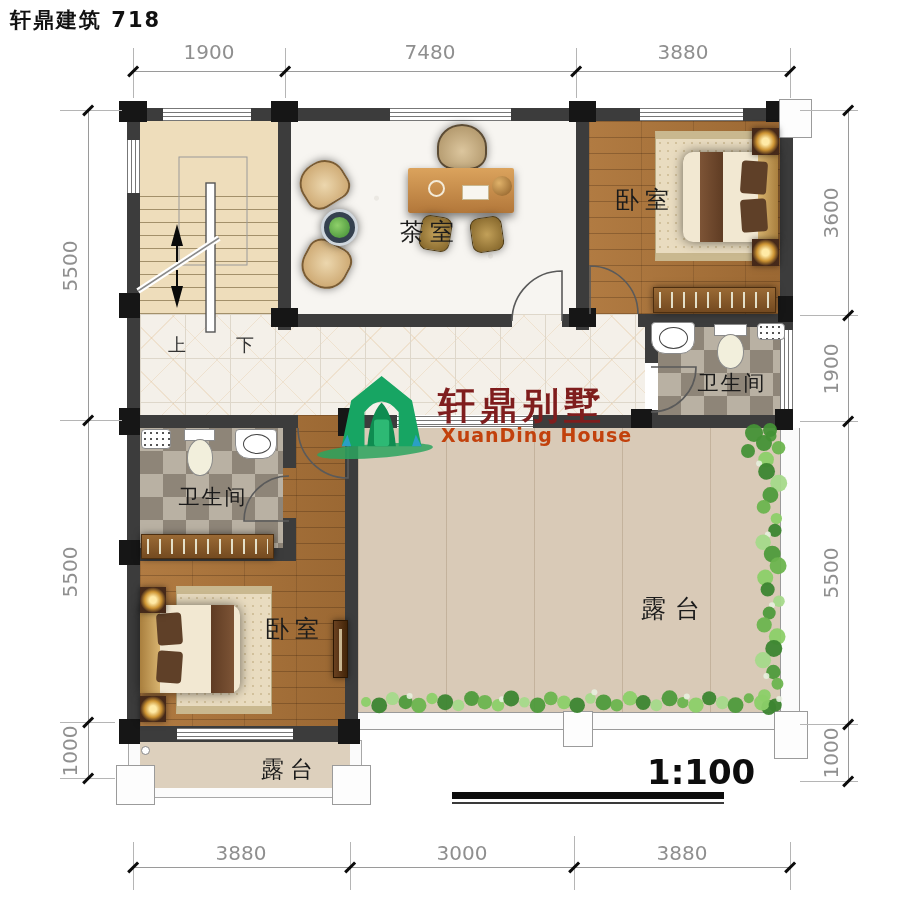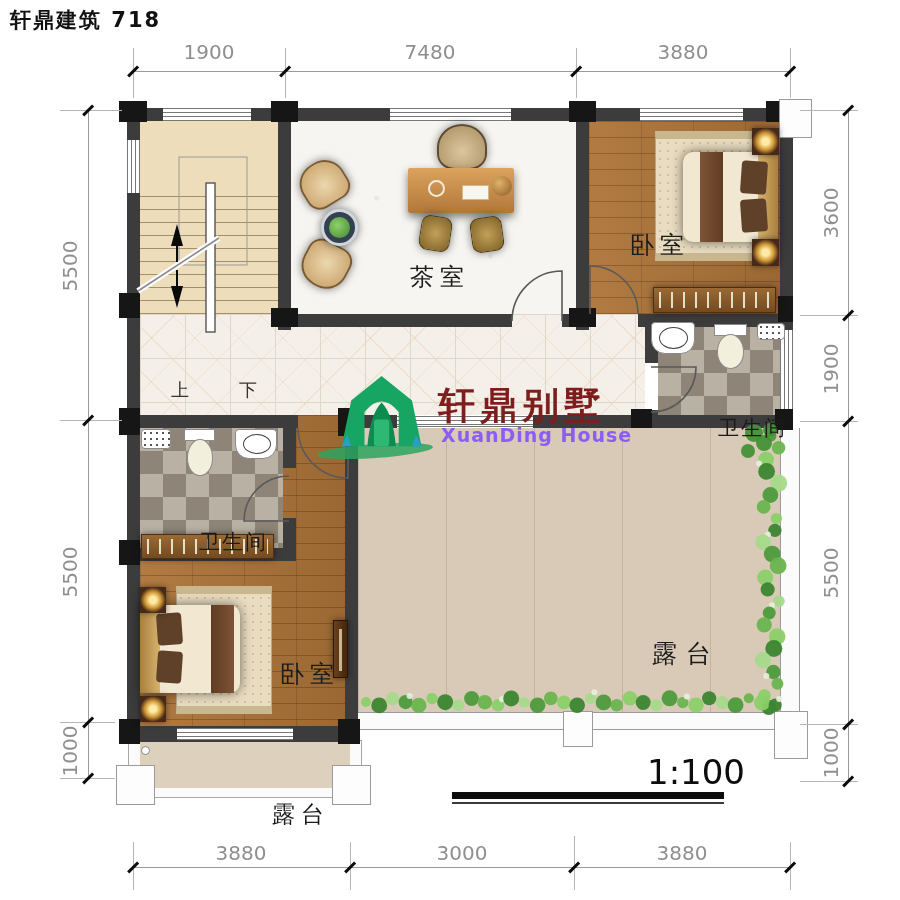--- a/index.html
+++ b/index.html
@@ -13,21 +13,21 @@
   .winv{position:absolute;background:#ffffff;background-image:repeating-linear-gradient(to right,#777 0,#777 1px,transparent 1px,transparent 4px);border-right:1px solid #777;box-sizing:border-box;}
   .wood{background:#a9743c;background-image:
         repeating-linear-gradient(to bottom,rgba(40,20,5,.25) 0 1px,transparent 1px 16px),
         repeating-linear-gradient(to right,rgba(40,20,5,.15) 0 1px,transparent 1px 52px),
         linear-gradient(90deg,#b17b42,#9b6833);}
   .checker{background:conic-gradient(#8e8578 0 25%,#b9b1a3 0 50%,#8e8578 0 75%,#b9b1a3 0);background-size:46px 46px;}
   .dimlabel{position:absolute;color:#8f8f8f;font-size:20px;text-align:center;white-space:nowrap;}
   .dimline{position:absolute;background:#9a9a9a;}
   .extline{position:absolute;background:#b5b5b5;}
   .tick{position:absolute;width:14px;height:2.6px;background:#0c0c0c;transform:rotate(-45deg);}
-  .roomlabel{position:absolute;color:#1b1b1b;text-align:right;white-space:nowrap;margin-top:45px;}
+  .roomlabel{position:absolute;color:#1b1b1b;text-align:center;white-space:nowrap;}
   .fixture{position:absolute;background:#fff;border:1.3px solid #8a8a8a;box-sizing:border-box;}
 </style>
 </head>
 <body>
 
 <div id="sheet">
 
   <div class="abs" style="left:10px;top:6px;font-size:21px;font-weight:bold;color:#111;letter-spacing:2px;">轩鼎建筑  718</div>
 
   <div class="abs" style="left:140px;top:121px;width:138px;height:209px;background:#eeddbb;"></div>
@@ -250,33 +250,33 @@
     <g transform="translate(336,374) scale(0.95)">
       <path d="M48 2 L16 28 L6 76 L30 76 L30 40 Q48 18 66 40 L66 76 L90 76 L80 28 Z" fill="#17a563"></path>
       <path d="M48 30 Q36 42 33 76 L63 76 Q60 42 48 30 Z" fill="#0e8c50"></path>
       <rect x="40" y="48" width="16" height="28" rx="3" fill="#2db974"></rect>
       <path d="M6 76 L12 64 L16 76 Z" fill="#2a9fc4"></path>
       <path d="M90 76 L84 64 L80 76 Z" fill="#2a9fc4"></path>
     </g>
   </svg>
 
   <div class="abs" style="left:438px;top:381px;font-size:37px;font-weight:bold;color:#7f1d1d;letter-spacing:5px;">轩鼎别墅</div>
-  <div class="abs" style="left:441px;top:424px;font-size:19px;font-weight:bold;color:#8b5cf6;letter-spacing:1px;">XuanDing House</div>
+  <div class="abs" style="left:441px;top:424px;font-size:19px;font-weight:bold;color:#c2410c;letter-spacing:1px;">XuanDing House</div>
 
   <div class="roomlabel" style="left:390px;top:216px;width:80px;font-size:24px;letter-spacing:6px;">茶室</div>
   <div class="roomlabel" style="left:600px;top:184px;width:90px;font-size:24px;letter-spacing:6px;">卧室</div>
   <div class="roomlabel" style="left:677px;top:369px;width:110px;font-size:21px;letter-spacing:2px;">卫生间</div>
   <div class="roomlabel" style="left:158px;top:483px;width:110px;font-size:21px;letter-spacing:2px;">卫生间</div>
   <div class="roomlabel" style="left:250px;top:613px;width:90px;font-size:24px;letter-spacing:6px;">卧室</div>
   <div class="roomlabel" style="left:630px;top:592px;width:90px;font-size:25px;letter-spacing:9px;">露台</div>
   <div class="roomlabel" style="left:250px;top:754px;width:80px;font-size:23px;letter-spacing:6px;">露台</div>
   <div class="roomlabel" style="left:165px;top:333px;width:24px;font-size:18px;color:#333;">上</div>
   <div class="roomlabel" style="left:233px;top:333px;width:24px;font-size:18px;color:#333;">下</div>
 
-  <div class="abs" style="left:647px;top:752px;font-size:34px;font-weight:normal;color:#0d0d0d;">1:100</div>
+  <div class="abs" style="left:647px;top:752px;font-size:34px;font-weight:bold;color:#0d0d0d;">1:100</div>
   <div class="abs" style="left:452px;top:792px;width:272px;height:7px;background:#0d0d0d;"></div>
   <div class="abs" style="left:452px;top:802px;width:272px;height:2px;background:#3a3a3a;"></div>
 
   <div class="extline" style="left:133px;top:48px;width:1px;height:50px;"></div>
   <div class="extline" style="left:285px;top:48px;width:1px;height:50px;"></div>
   <div class="extline" style="left:576px;top:48px;width:1px;height:50px;"></div>
   <div class="extline" style="left:790px;top:48px;width:1px;height:50px;"></div>
   <div class="dimline" style="left:133px;top:71px;width:657px;height:1px;"></div>
   <div class="tick" style="left:126px;top:70px;"></div>
   <div class="tick" style="left:278px;top:70px;"></div>

